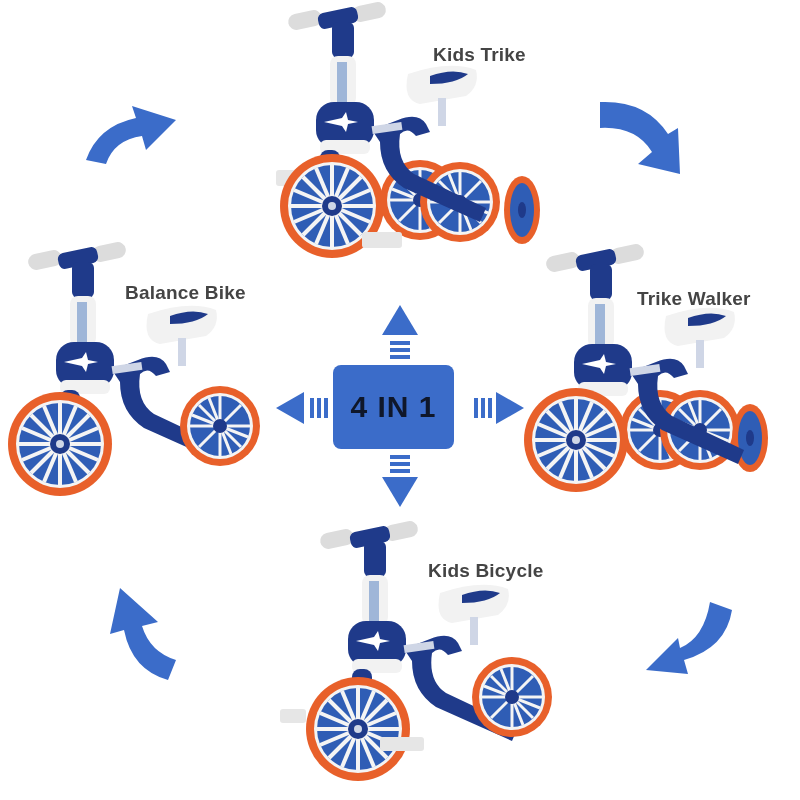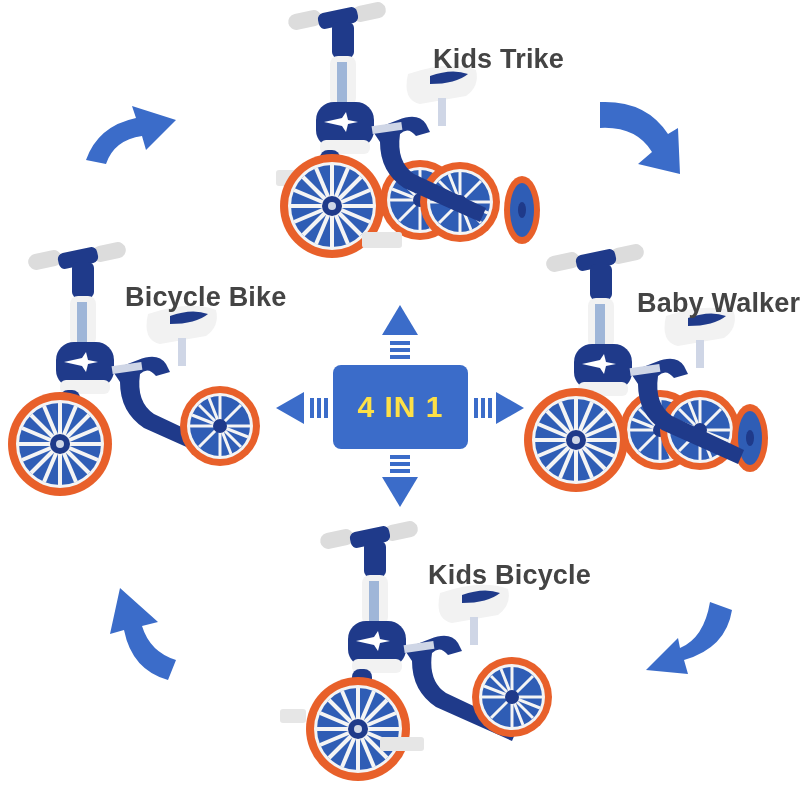--- a/index.html
+++ b/index.html
@@ -1,21 +1,21 @@
 <!DOCTYPE html>
 <html><head>
 <meta charset="utf-8">
 <style>
   html, body { margin:0; padding:0; }
   body { width:800px; height:800px; background:#ffffff; position:relative; overflow:hidden;
          font-family:"Liberation Sans", sans-serif; }
-  .label { position:absolute; font-weight:bold; font-size:27px; color:#444444; white-space:nowrap; letter-spacing:0.2px; }
-  .center-box { position:absolute; left:333px; top:365px; width:135px; height:84px; background:#3b6cc9;
+  .label { position:absolute; font-weight:bold; font-size:19px; color:#444444; white-space:nowrap; letter-spacing:0.2px; }
+  .center-box { position:absolute; left:333px; top:365px; width:121px; height:84px; background:#3b6cc9;
                 border-radius:8px; display:flex; align-items:center; justify-content:center;
-                color:#fde047; font-weight:bold; font-size:30px; letter-spacing:1px; }
+                color:#0f172a; font-weight:bold; font-size:30px; letter-spacing:1px; }
   svg { position:absolute; overflow:visible; }
 </style>
 </head>
 <body>
 
 <svg style="left:84px;top:98px" width="100" height="70" viewBox="0 0 100 70">
   <path d="M2 62 Q14 28 52 20 L48 8 L92 22 L62 52 L58 38 Q30 42 22 66 Z" fill="#3b6cc9"></path>
 </svg>
 <svg style="left:598px;top:94px" width="90" height="80" viewBox="0 0 90 80">
   <path d="M2 8 Q48 6 70 40 L80 34 L82 80 L40 70 L54 58 Q38 32 2 34 Z" fill="#3b6cc9"></path>
@@ -146,15 +146,15 @@
 
 <svg style="left:280px;top:515px" width="280" height="285" viewBox="0 0 280 285">
   <rect x="0" y="194" width="26" height="14" rx="3" fill="#e6e6e6"></rect>
   <use href="#bike-body" x="32" y="16"></use>
   <use href="#wheel-big" x="78" y="214"></use>
   <use href="#wheel-small" x="232" y="182"></use>
   <rect x="100" y="222" width="44" height="14" rx="3" fill="#e6e6e6"></rect>
 </svg>
 
 <div class="label" style="left:433px;top:44px;">Kids Trike</div>
-<div class="label" style="left:125px;top:282px;">Bicycle Bike</div>
-<div class="label" style="left:637px;top:288px;">Baby Walker</div>
+<div class="label" style="left:125px;top:282px;">Balance Bike</div>
+<div class="label" style="left:637px;top:288px;">Trike Walker</div>
 <div class="label" style="left:428px;top:560px;text-align:right;">Kids Bicycle</div>
 
 </body></html>

